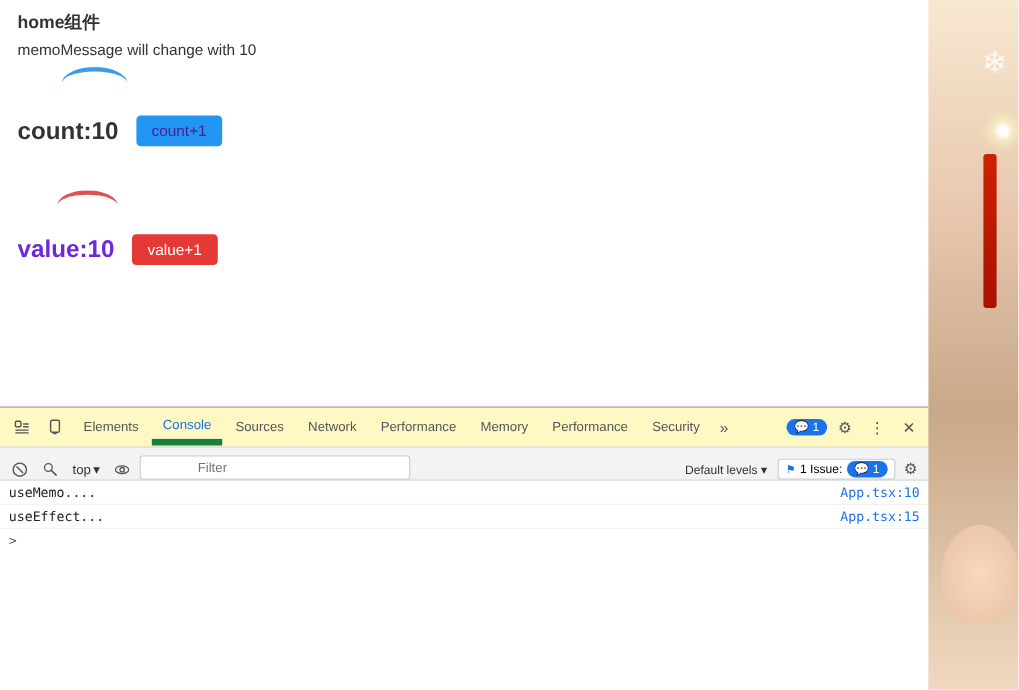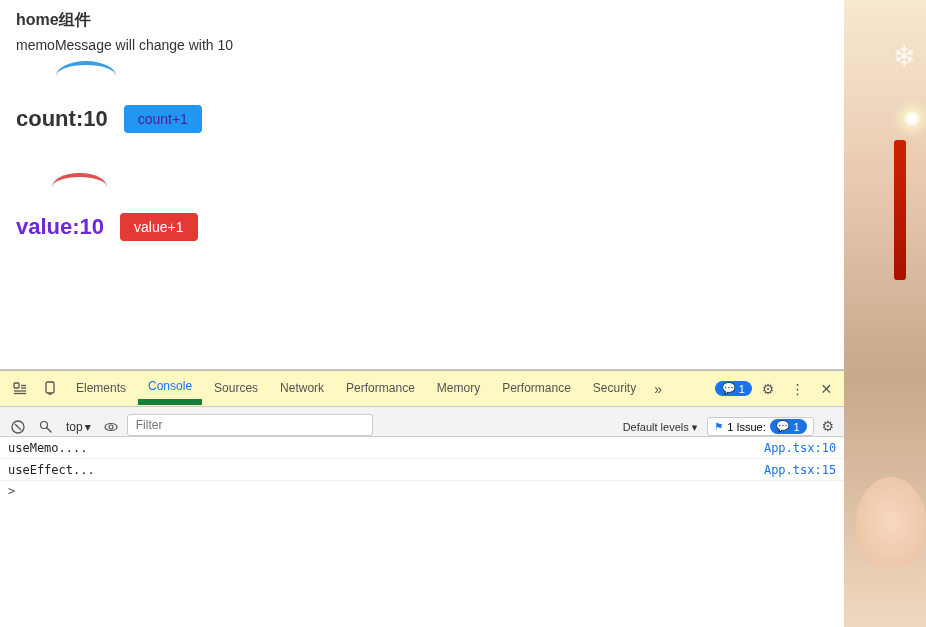--- a/index.html
+++ b/index.html
@@ -205,20 +205,21 @@
     }
 
     .filter-input {
       flex: 1;
       border: none;
       background: none;
       font-size: 12px;
       color: #333;
       outline: none;
       padding: 2px 4px;
+      margin-left: 44px;
     }
 
     .filter-area {
       flex: 1;
       display: flex;
       align-items: center;
       background: #fff;
       border: 1px solid #ccc;
       border-radius: 3px;
       padding: 0 4px;

